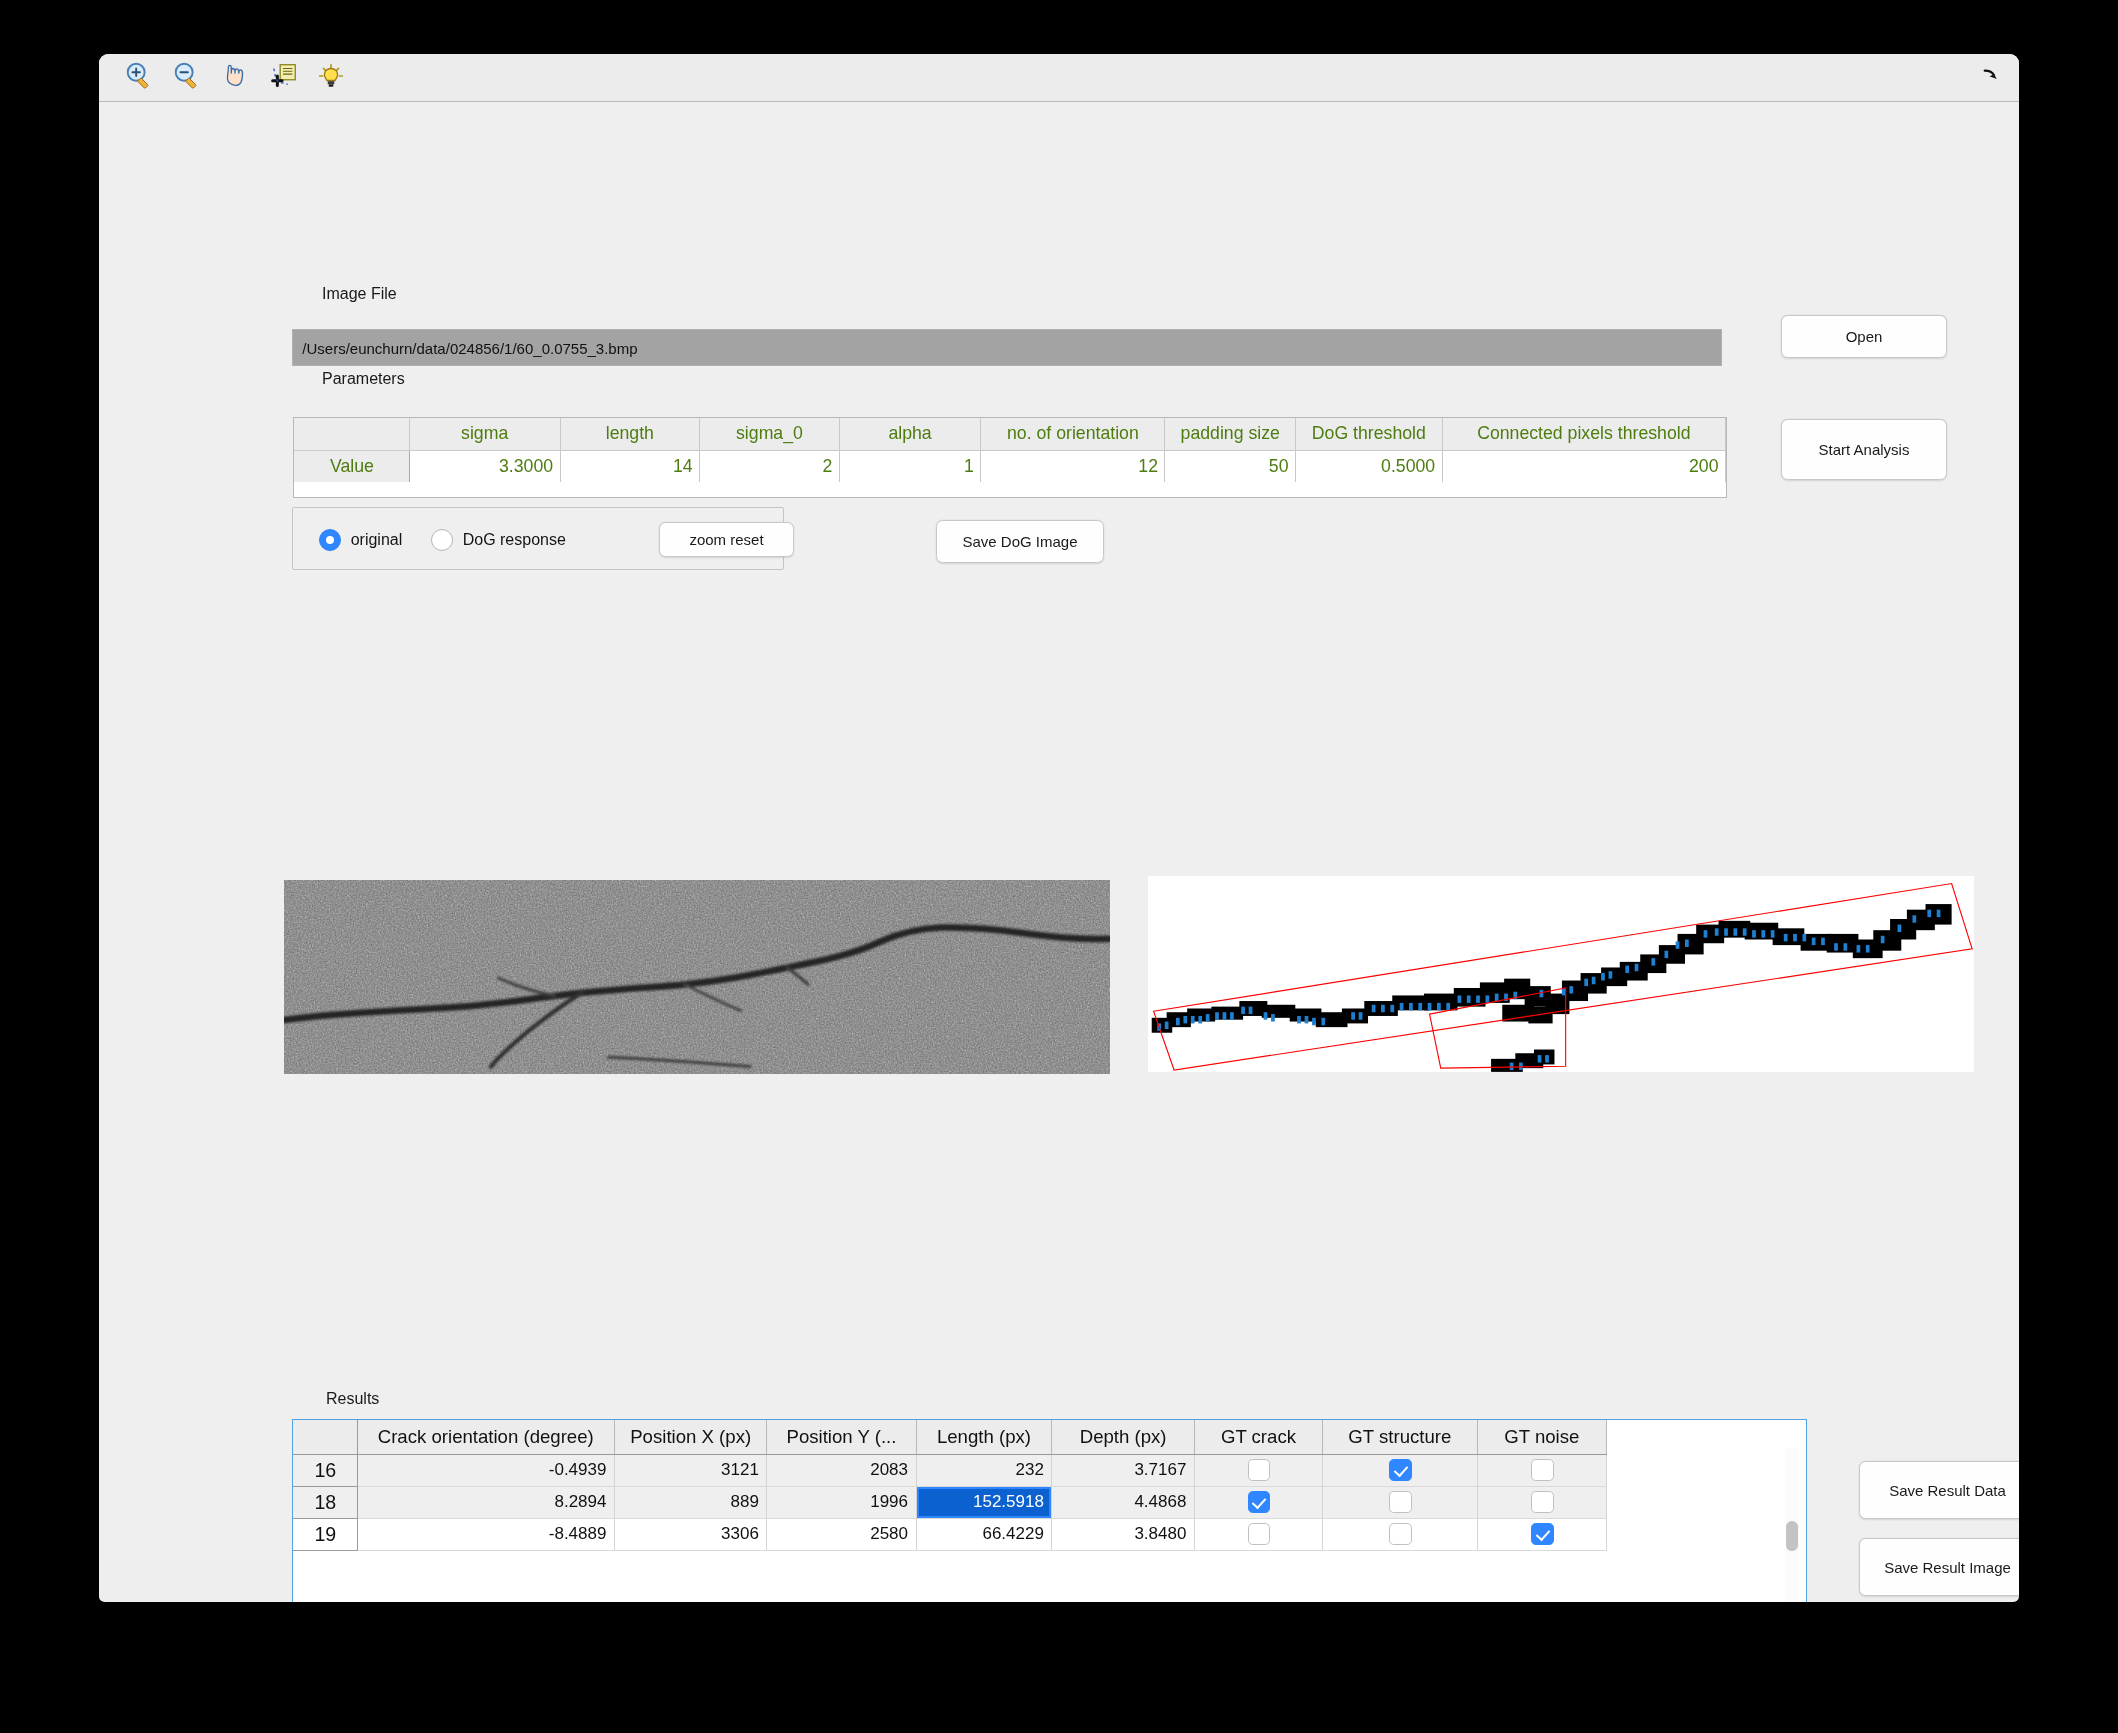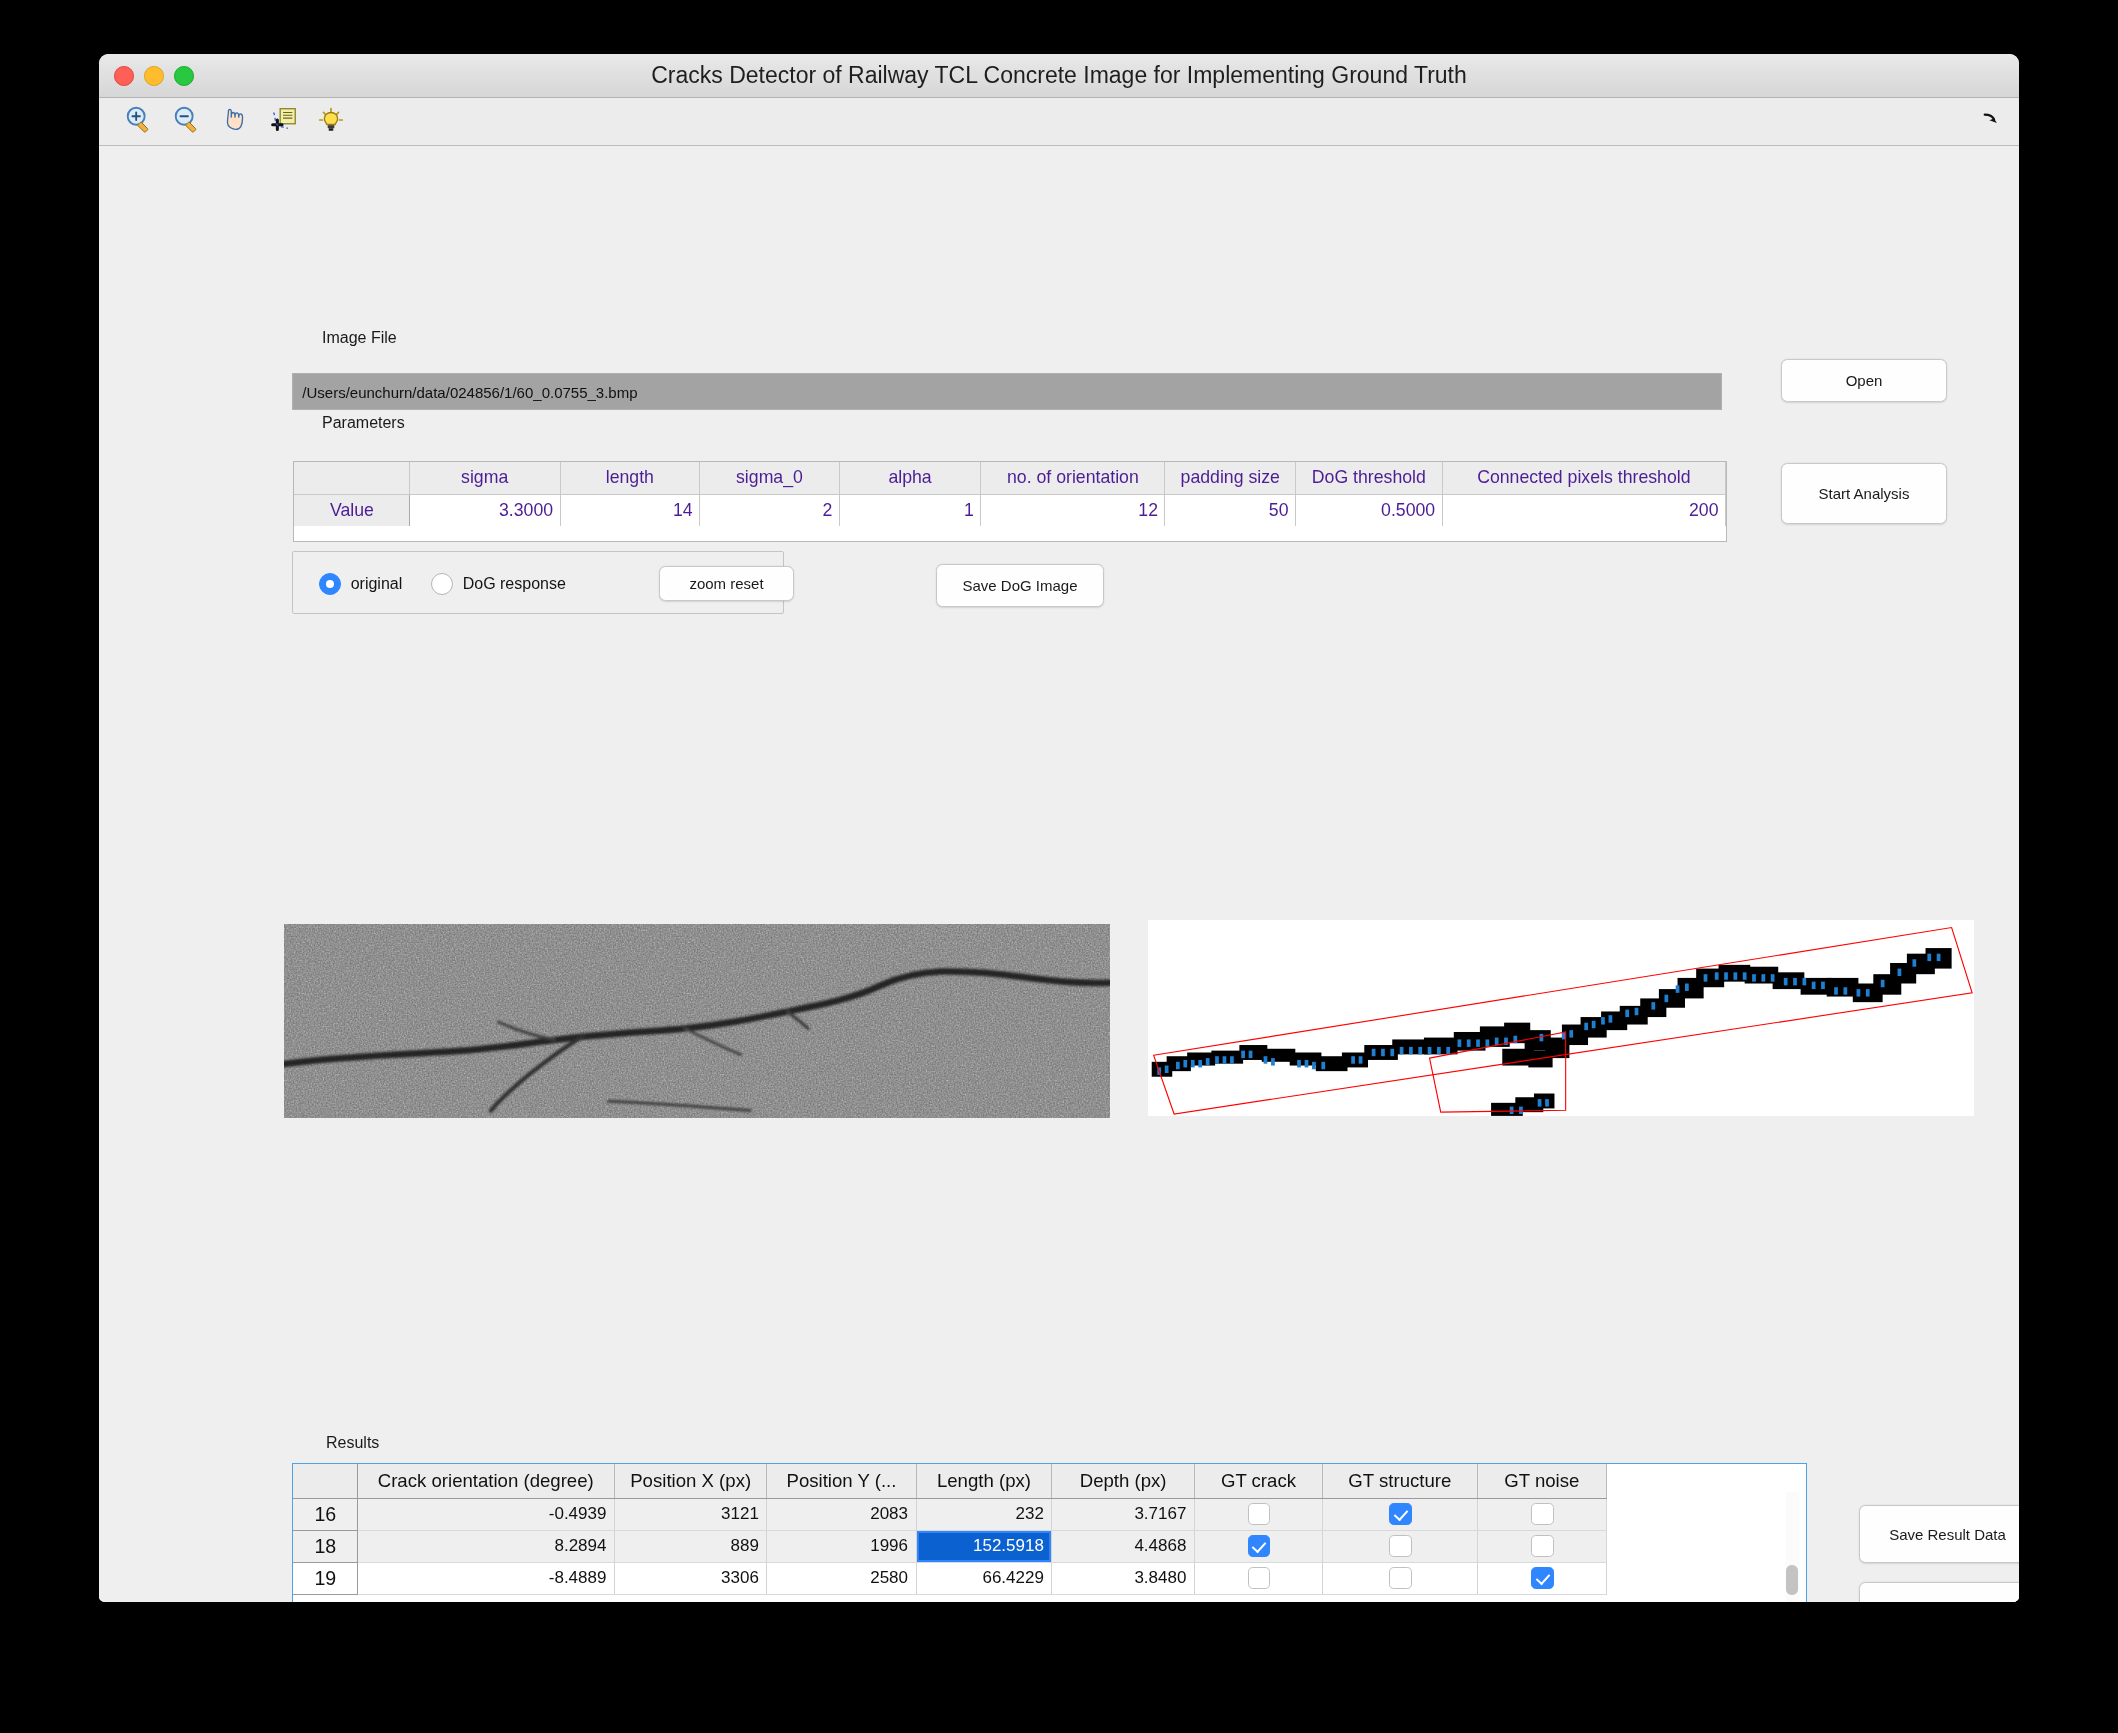--- a/index.html
+++ b/index.html
@@ -111,21 +111,21 @@
     position: absolute;
     left: 194px; top: 315px;
     width: 1434px;
     border: 0.9px solid #b8b8b8;
     background: #fff;
     box-sizing: border-box;
   }
   .ptable table { border-collapse: collapse; width: 100%; table-layout: fixed; }
   .ptable th, .ptable td {
     font-size: 17.7px; font-weight: normal;
-    color: #4c1d95;
+    color: #4d7c0f;
     border-right: 0.9px solid #c9c9c9;
     height: 32px;
     box-sizing: border-box;
   }
   .ptable th { background: #ececec; border-bottom: 0.9px solid #c9c9c9; text-align: center; }
   .ptable td { background: #fff; text-align: right; padding-right: 6.5px; }
   .ptable .rowhdr {
     background: #ececec; text-align: center; padding-right: 0;
     border-right: 0.9px solid #a9a9a9;
   }
@@ -241,28 +241,20 @@
     width: 11.2px; height: 30px;
     border-radius: 5.6px;
     background: #c3c3c3;
   }
 </style>
 </head>
 <body>
 
 <div class="window">
 
-  <div class="titlebar">
-    <div class="traffic">
-      <div class="dot red"></div>
-      <div class="dot yellow"></div>
-      <div class="dot green"></div>
-    </div>
-    <div class="title-text">Cracks Detector of Railway TCL Concrete Image for Implementing Ground Truth</div>
-  </div>
 
   <div class="toolbar">
     <div class="tb-icons">
       <div class="tb-btn">
         <svg width="32" height="32" viewBox="0 0 34 34">
           <circle cx="14" cy="13" r="9" fill="#d8ecfb" stroke="#4a7fb5" stroke-width="2"></circle>
           <path d="M10 13h8M14 9v8" stroke="#2b4f75" stroke-width="2" stroke-linecap="round"></path>
           <rect x="19" y="19" width="11" height="5" rx="1" fill="#f0b23c" stroke="#9c6a13" stroke-width="1" transform="rotate(45 19 19)"></rect>
         </svg>
       </div>

